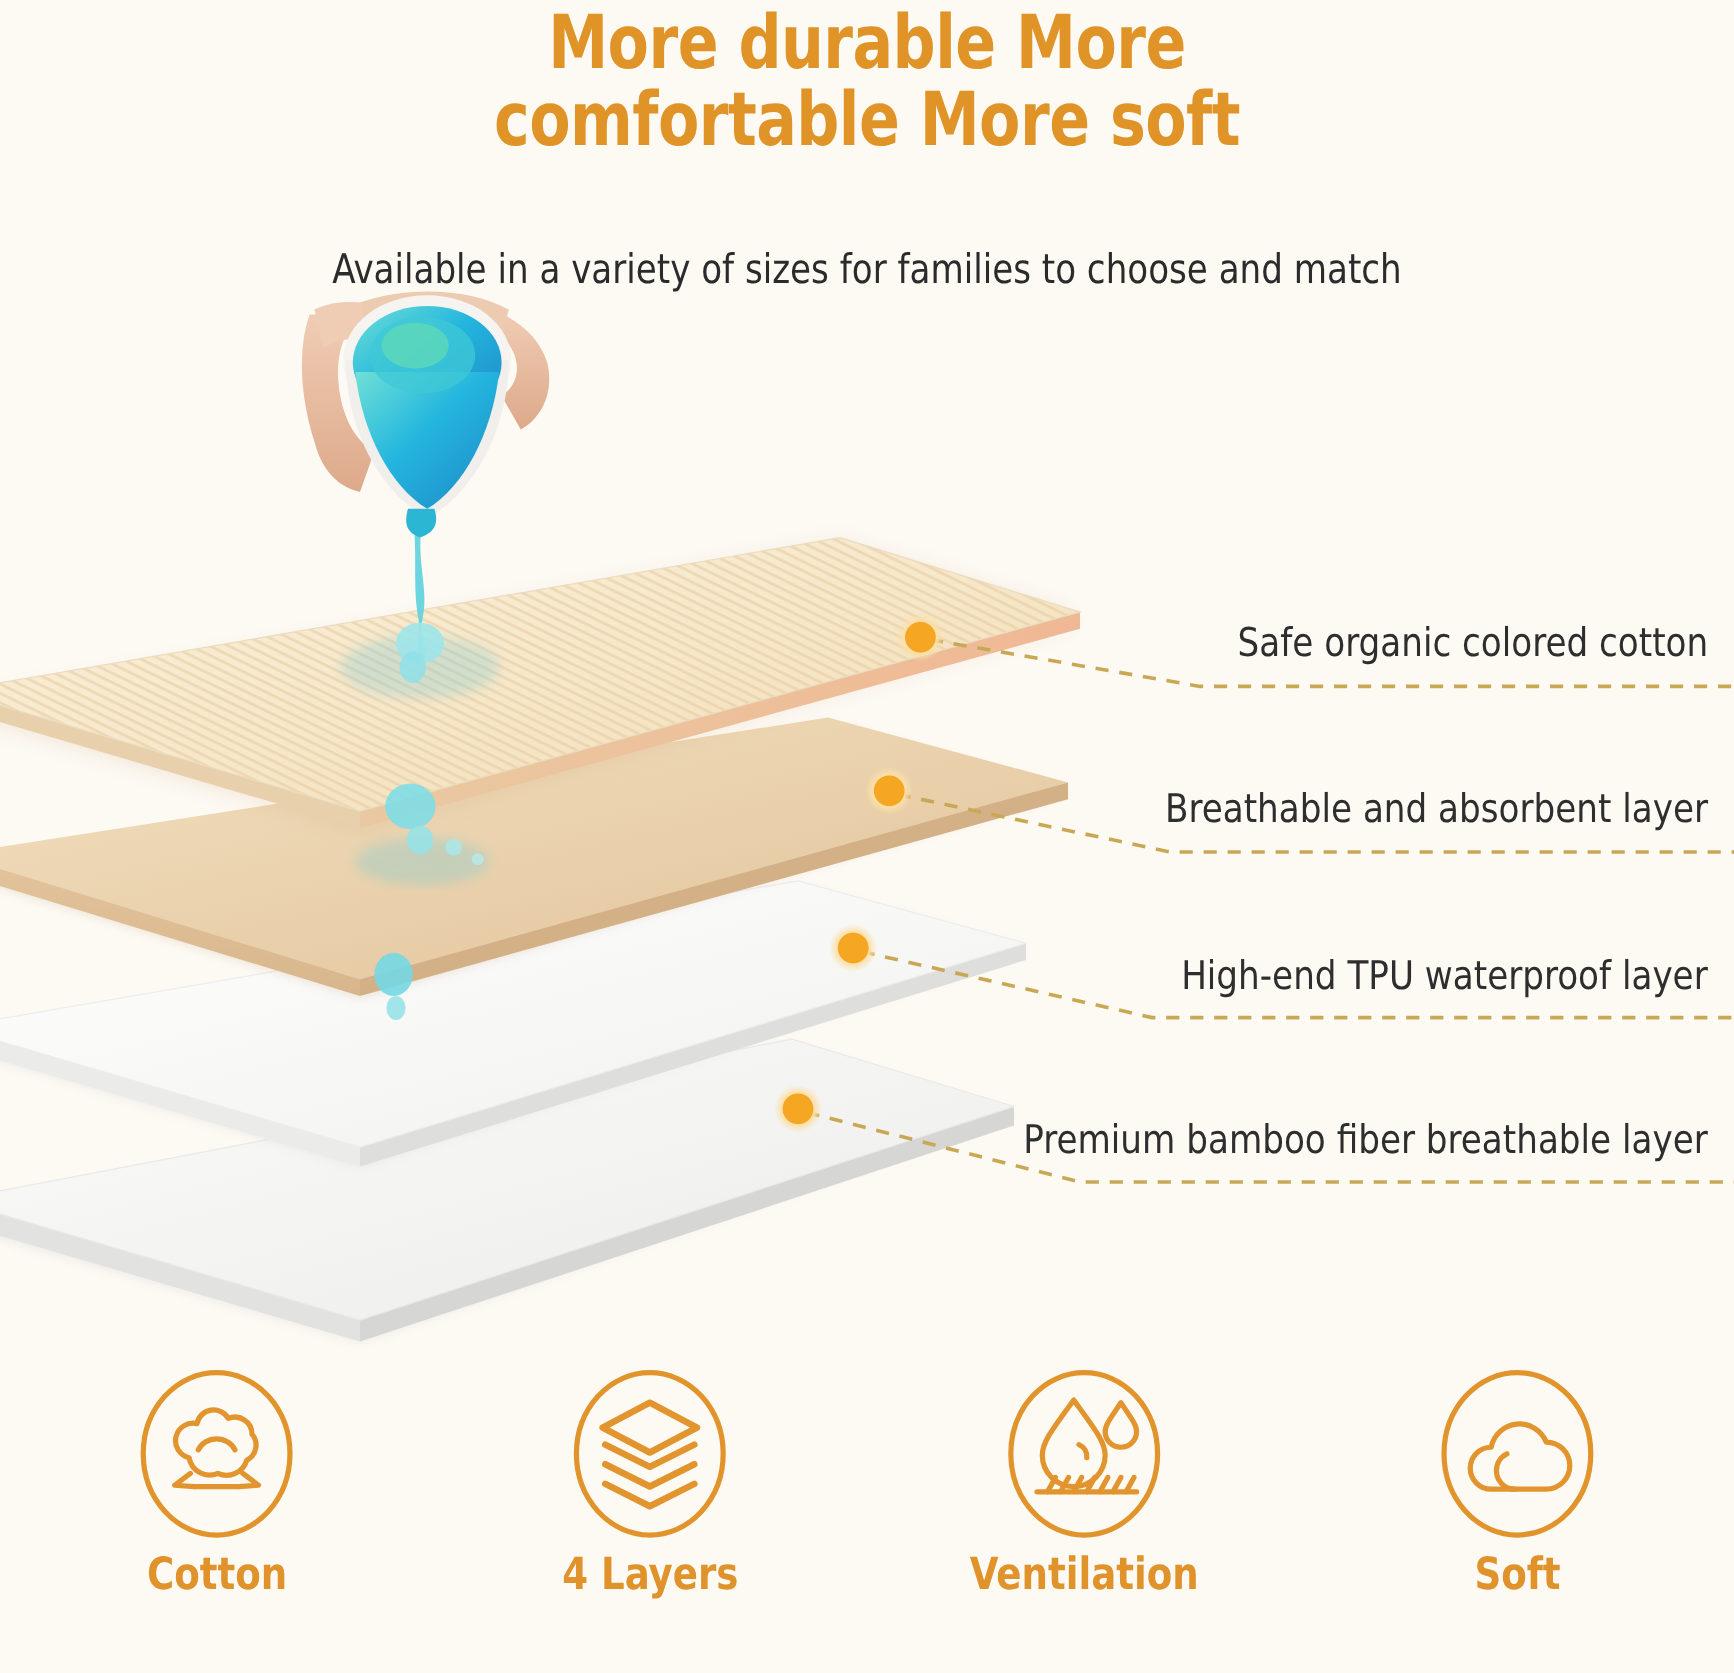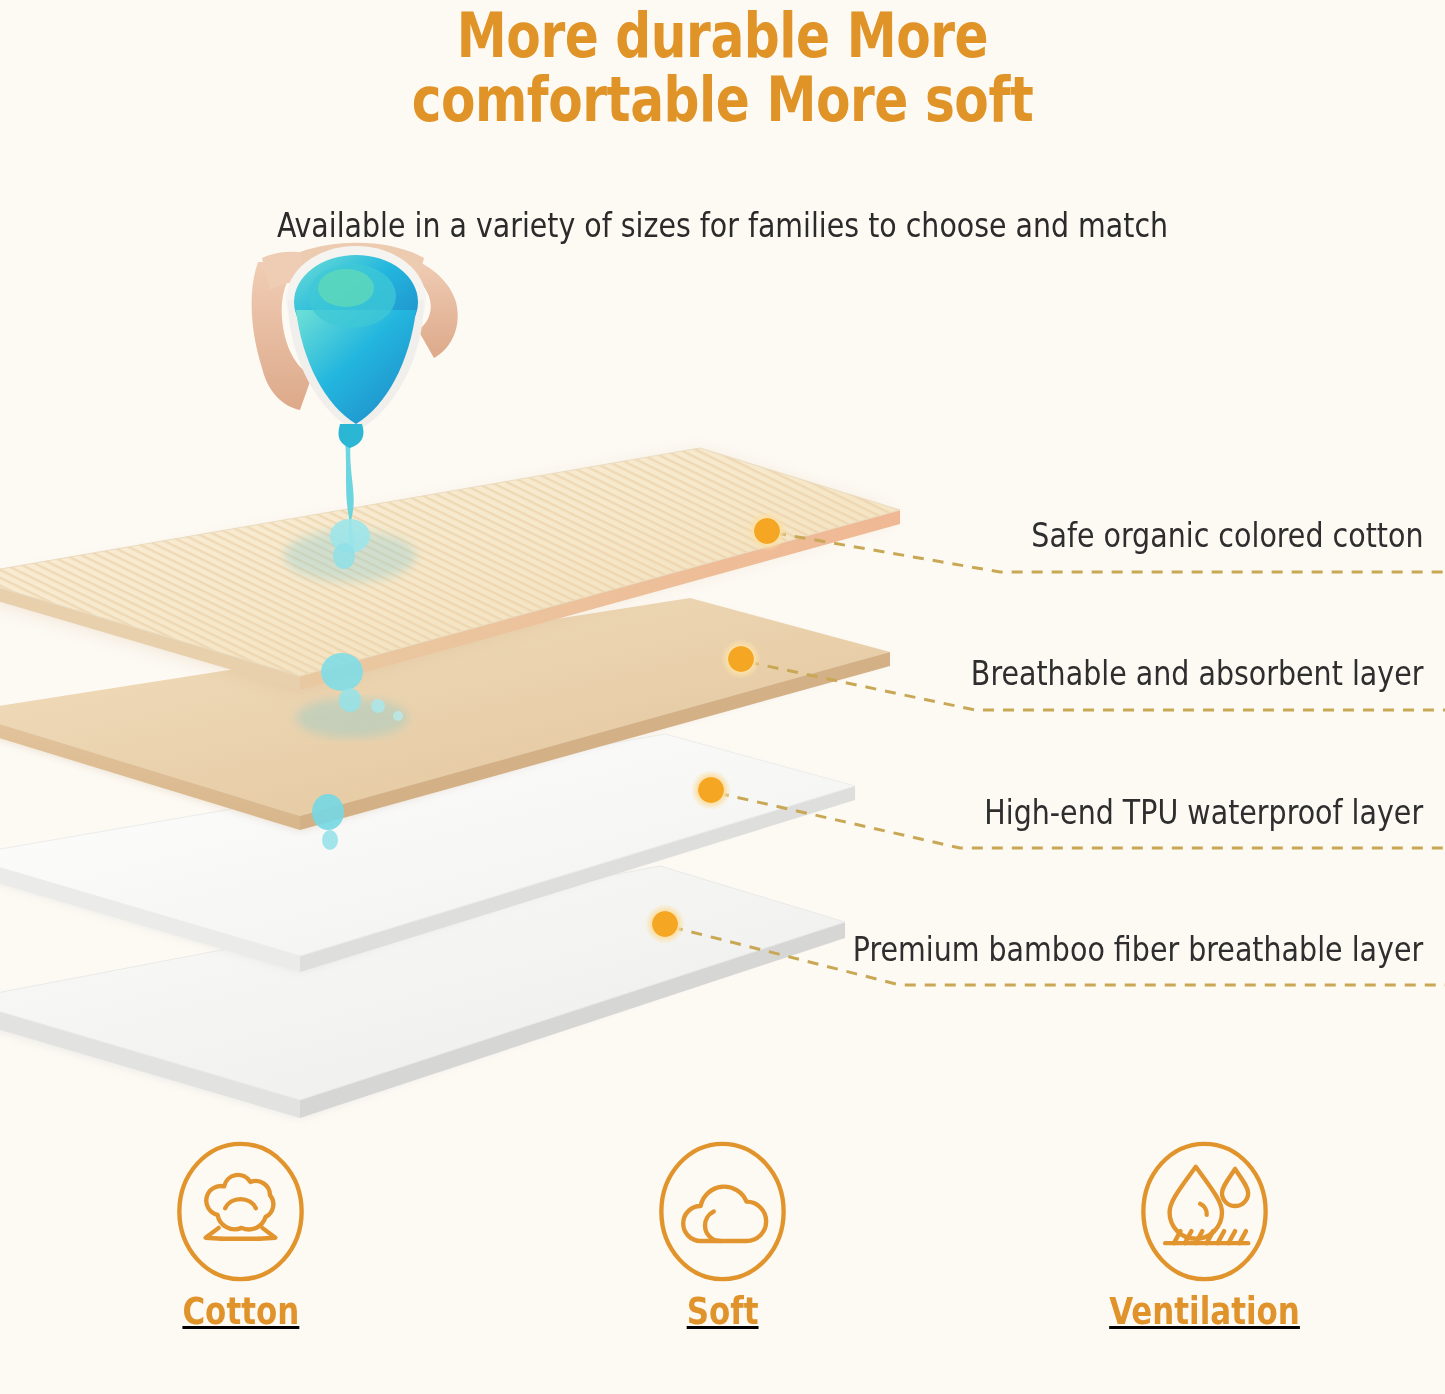--- a/index.html
+++ b/index.html
@@ -56,21 +56,21 @@
   #cal2{right:22px;top:793px;}
   #cal3{right:22px;top:930px;}
 
   
   .features{
     position:absolute;left:0;top:1140px;width:1445px;height:254px;
     display:flex;align-items:flex-start;
   }
   .feature{
     flex:1 1 0;
-    display:flex;flex-direction:column;align-items:center;text-decoration:underline;
+    display:flex;flex-direction:column;align-items:center;
   }
   .fcircle{
     width:131px;height:143px;
     display:flex;align-items:center;justify-content:center;
   }
   .flabel{
     margin-top:10px;
     color:#e0922b;
     font-family:"DejaVu Sans Condensed","Liberation Sans Narrow","Liberation Sans",sans-serif;
     font-weight:bold;
@@ -244,46 +244,60 @@
             <path d="M46,62 a15,13 0 0 1 28,0"></path>
             <path d="M40,80 l-12,9 l15,1"></path>
             <path d="M80,80 l12,9 l-15,1"></path>
             <path d="M43,90 l34,0"></path>
           </g>
         </svg>
       </div>
       <div class="flabel">Cotton</div>
     </div>
 
-
     <div class="feature">
       <div class="fcircle">
         <svg viewBox="0 0 120 130" width="131" height="143">
           <ellipse cx="60" cy="65" rx="56" ry="62" fill="none" stroke="#e2942c" stroke-width="4"></ellipse>
-          <g fill="none" stroke="#e2952e" stroke-width="4" stroke-linecap="round" stroke-linejoin="round">
-            <path d="M40,92 a16,16 0 0 1 0,-32 a22,22 0 0 1 42,-4 a18,18 0 0 1 0,36 Z"></path>
-            <path d="M58,92 a14,14 0 0 1 -14,-14 a14,14 0 0 1 8,-13"></path>
+          <g fill="none" stroke="#e2952e" stroke-width="5" stroke-linecap="round" stroke-linejoin="round">
+            <path d="M60,26 L96,45 L60,64 L24,45 Z"></path>
+            <path d="M26,58 L60,75 L94,58"></path>
+            <path d="M26,73 L60,90 L94,73"></path>
+            <path d="M26,88 L60,105 L94,88"></path>
           </g>
         </svg>
       </div>
-      <div class="flabel">Soft</div>
+      <div class="flabel">4 Layers</div>
     </div>
 
     <div class="feature">
       <div class="fcircle">
         <svg viewBox="0 0 120 130" width="131" height="143">
           <ellipse cx="60" cy="65" rx="56" ry="62" fill="none" stroke="#e2942c" stroke-width="4"></ellipse>
           <g fill="none" stroke="#e2952e" stroke-width="4" stroke-linecap="round" stroke-linejoin="round">
             <path d="M52,24 C36,46 28,56 28,66 a24,24 0 0 0 48,0 C76,56 68,46 52,24 Z"></path>
             <path d="M88,26 C80,38 76,43 76,48 a12,12 0 0 0 24,0 C100,43 96,38 88,26 Z"></path>
             <path d="M56,58 a10,10 0 0 1 6,10"></path>
             <path d="M24,94 L100,94"></path>
             <path d="M32,94 l6,-11 M42,94 l6,-11 M52,94 l6,-11 M62,94 l6,-11 M72,94 l6,-11 M82,94 l6,-11 M92,94 l6,-11"></path>
           </g>
         </svg>
       </div>
       <div class="flabel">Ventilation</div>
     </div>
 
+    <div class="feature">
+      <div class="fcircle">
+        <svg viewBox="0 0 120 130" width="131" height="143">
+          <ellipse cx="60" cy="65" rx="56" ry="62" fill="none" stroke="#e2942c" stroke-width="4"></ellipse>
+          <g fill="none" stroke="#e2952e" stroke-width="4" stroke-linecap="round" stroke-linejoin="round">
+            <path d="M40,92 a16,16 0 0 1 0,-32 a22,22 0 0 1 42,-4 a18,18 0 0 1 0,36 Z"></path>
+            <path d="M58,92 a14,14 0 0 1 -14,-14 a14,14 0 0 1 8,-13"></path>
+          </g>
+        </svg>
+      </div>
+      <div class="flabel">Soft</div>
+    </div>
+
 
 
   </div>
 </div>
 
 </body></html>

